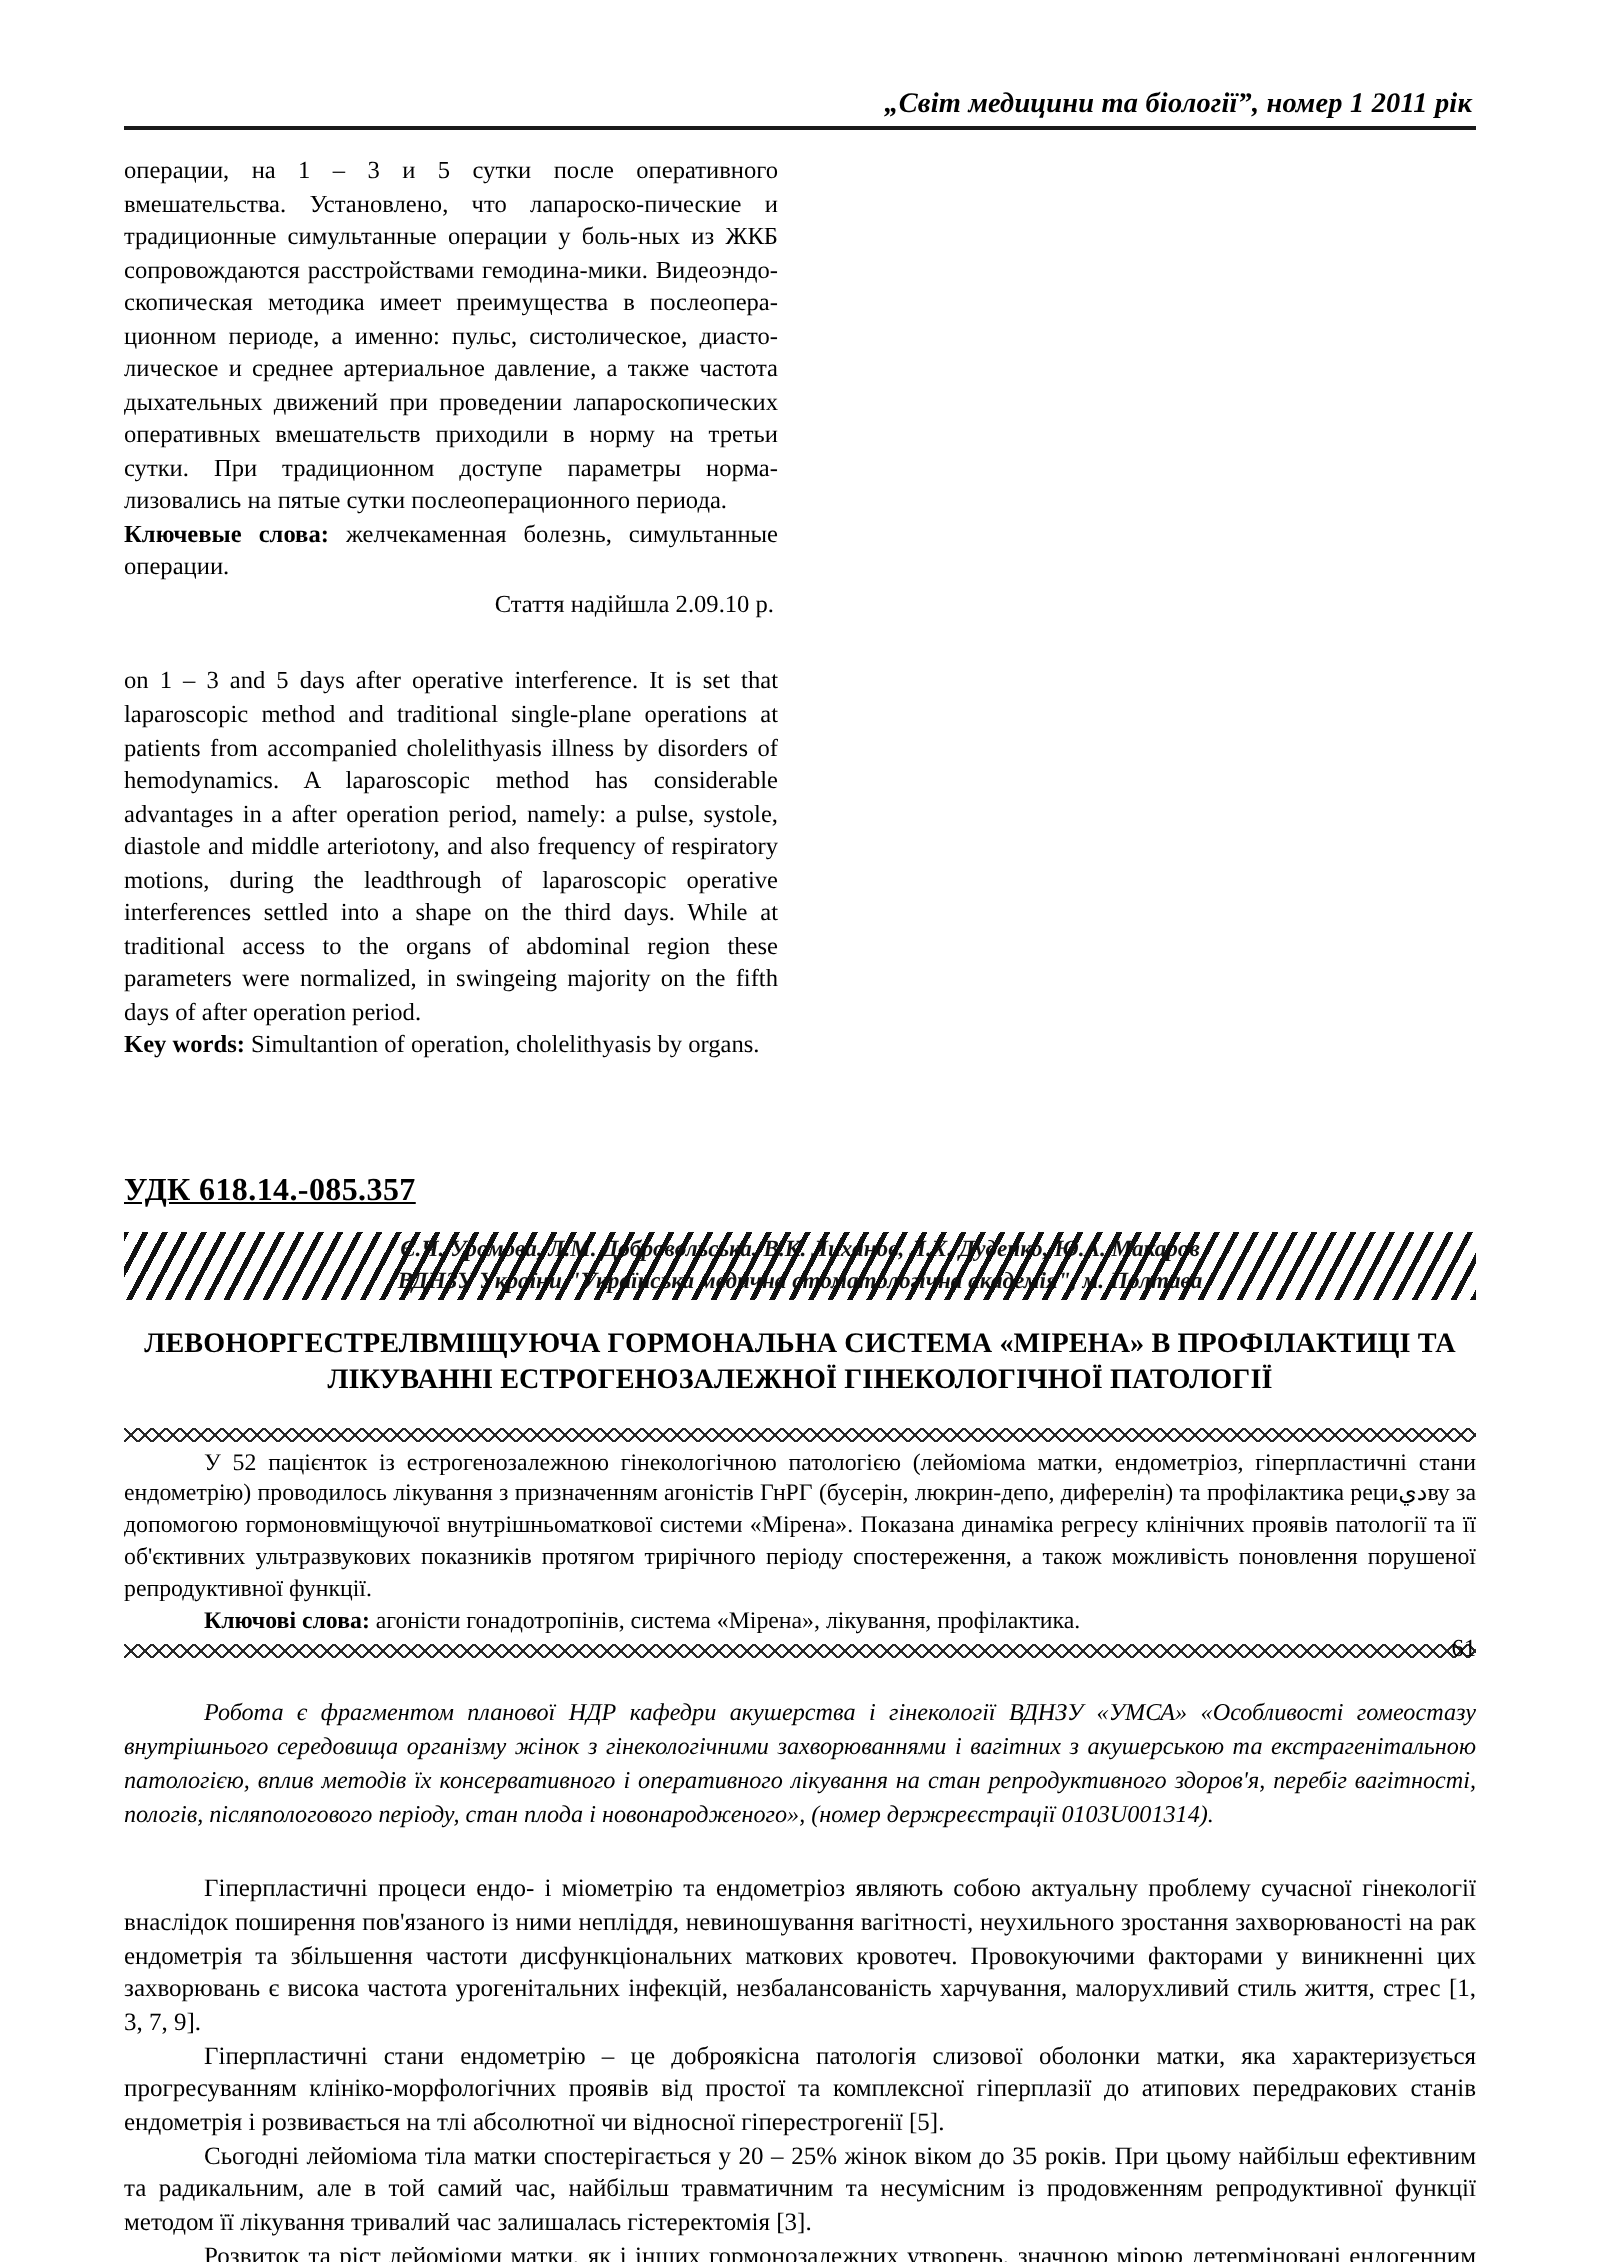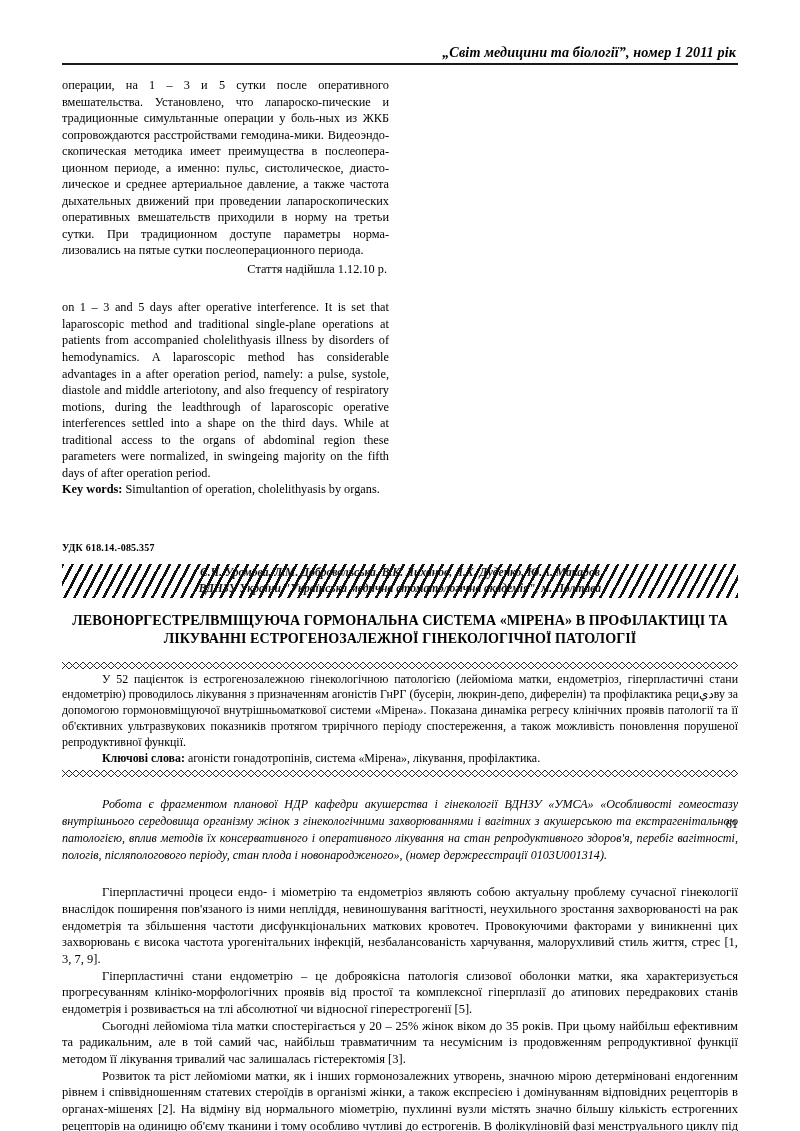--- a/index.html
+++ b/index.html
@@ -61,24 +61,25 @@
   }
   .kw-label { font-weight: bold; }
   .received {
     text-align: right;
     margin-top: 2px;
   }
   .rcv-inner { padding-right: 2px; }
 
   
   .udk {
-    margin-top: 44px;
-    font-size: 10px;
+    margin-top: 56px;
+    font-size: 16px;
     font-weight: bold;
     letter-spacing: 0.2px;
+    text-decoration: underline;
   }
 
   
   .authors-wrap {
     margin-top: 11px;
     position: relative;
     width: 676px;
     height: 34px;
     overflow: hidden;
   }
@@ -176,21 +177,22 @@
 
 <div class="page">
 
   <div class="running-head">„Світ медицини та біології”, номер 1 2011 рік</div>
   <div class="head-rule"></div>
 
   <div class="cols">
 
     <div class="col">
       <p>операции, на 1 – 3 и 5 сутки после оперативного вмешательства. Установлено, что лапароско-пические и традиционные симультанные операции у боль-ных из ЖКБ сопровождаются расстройствами гемодина-мики. Видеоэндо-скопическая методика имеет преимущества в послеопера-ционном периоде, а именно: пульс, систолическое, диасто-лическое и среднее артериальное давление, а также частота дыхательных движений при проведении лапароскопических оперативных вмешательств приходили в норму на третьи сутки. При традиционном доступе параметры норма-лизовались на пятые сутки послеоперационного периода.</p>
-      <div class="received"><span class="rcv-inner">Стаття надійшла 1.12.10 р.</span></div>
+      <p class="kw-para"><span class="kw-label">Ключевые слова:</span><span> желчекаменная болезнь, симультанные операции.</span></p>
+      <div class="received"><span class="rcv-inner">Стаття надійшла 2.09.10 р.</span></div>
     </div>
 
     <div class="col">
       <p>on 1 – 3 and 5 days after operative interference. It is set that laparoscopic method and traditional single-plane operations at patients from accompanied cholelithyasis illness by disorders of hemodynamics. A laparoscopic method has considerable advantages in a after operation period, namely: a pulse, systole, diastole and middle arteriotony, and also frequency of respiratory motions, during the leadthrough of laparoscopic operative interferences settled into a shape on the third days. While at traditional access to the organs of abdominal region these parameters were normalized, in swingeing majority on the fifth days of after operation period.</p>
       <p class="kw-para"><span class="kw-label">Key words:</span><span> Simultantion of operation, cholelithyasis by organs.</span></p>
     </div>
 
   </div>
 
   <div class="udk">УДК 618.14.-085.357</div>

